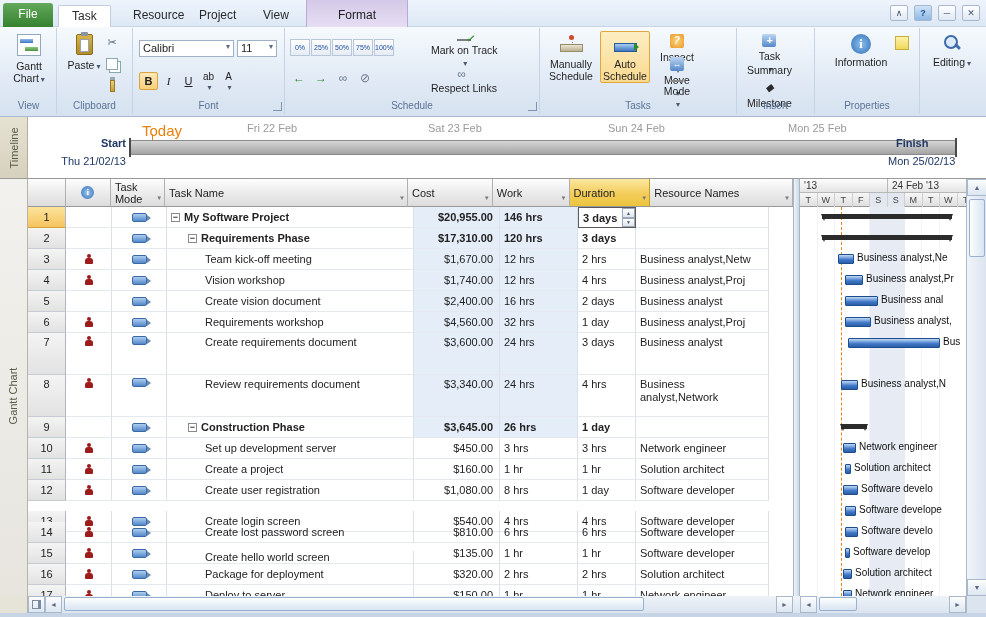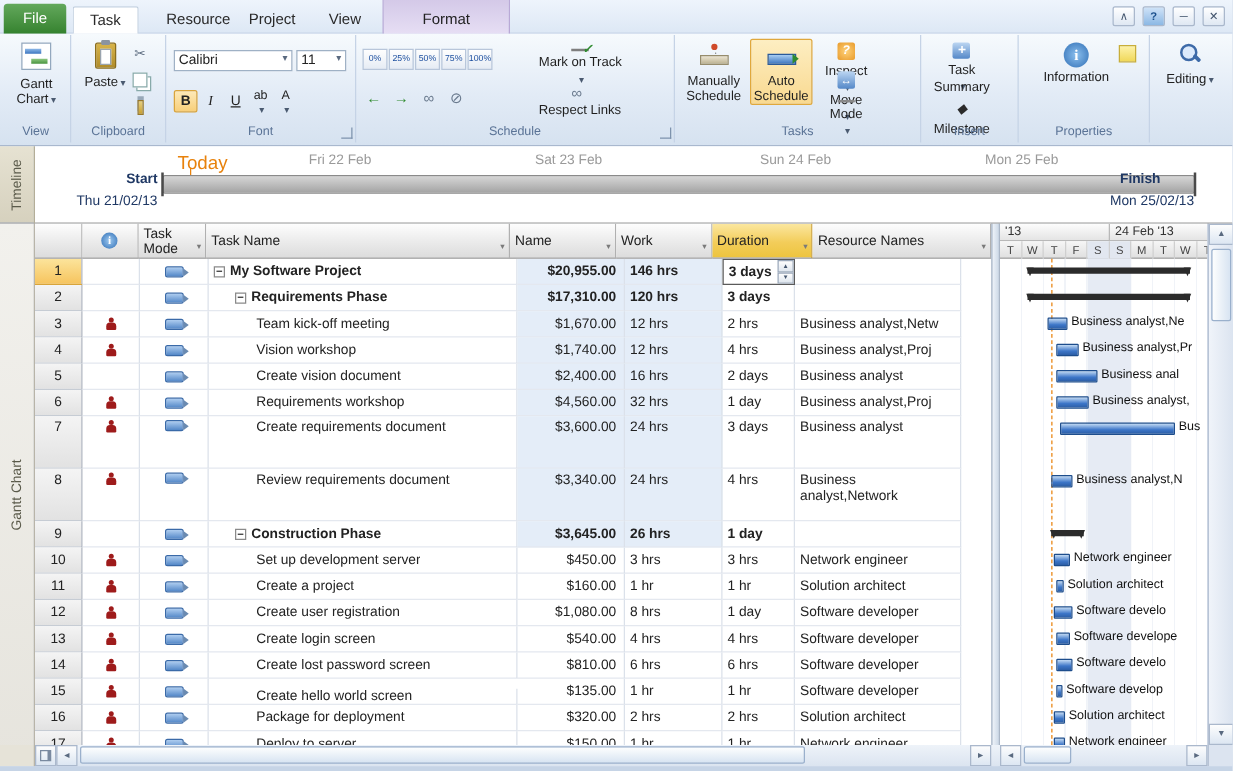--- a/index.html
+++ b/index.html
@@ -384,21 +384,21 @@
       <div class="hcell h-info">
           <span class="info-ico">i</span>
         </div>
       <div class="hcell h-mode fdd">
           <span>Task Mode</span>
         </div>
       <div class="hcell h-name fdd">
           <span>Task Name</span>
         </div>
       <div class="hcell h-cost fdd">
-          <span>Name</span>
+          <span>Cost</span>
         </div>
       <div class="hcell h-work fdd">
           <span>Work</span>
         </div>
       <div class="hcell h-dur fdd activecol">
           <span>Duration</span>
         </div>
       <div class="hcell h-res fdd">
           <span>Resource Names</span>
         </div>
@@ -612,21 +612,21 @@
           <div class="cell c-name" style="padding-left: 38px;">
             <div class="ntext">Create user registration</div>
           </div>
           <div class="cell c-cost">$1,080.00</div>
           <div class="cell c-work">8 hrs</div>
           <div class="cell c-dur">
             <div class="dtext">1 day</div>
           </div>
           <div class="cell c-res">Software developer</div>
         </div>
-        <div class="srow" style="top: 294px; height: 21px; text-align: center;">
+        <div class="srow" style="top: 304px; height: 21px; text-align: center;">
           <div class="cell c-num">13</div>
           <div class="cell c-info">
             <div class="alert-ico"></div>
           </div>
           <div class="cell c-mode">
             <div class="mode-ico"></div>
           </div>
           <div class="cell c-name" style="padding-left: 38px;">
             <div class="ntext">Create login screen</div>
           </div>

